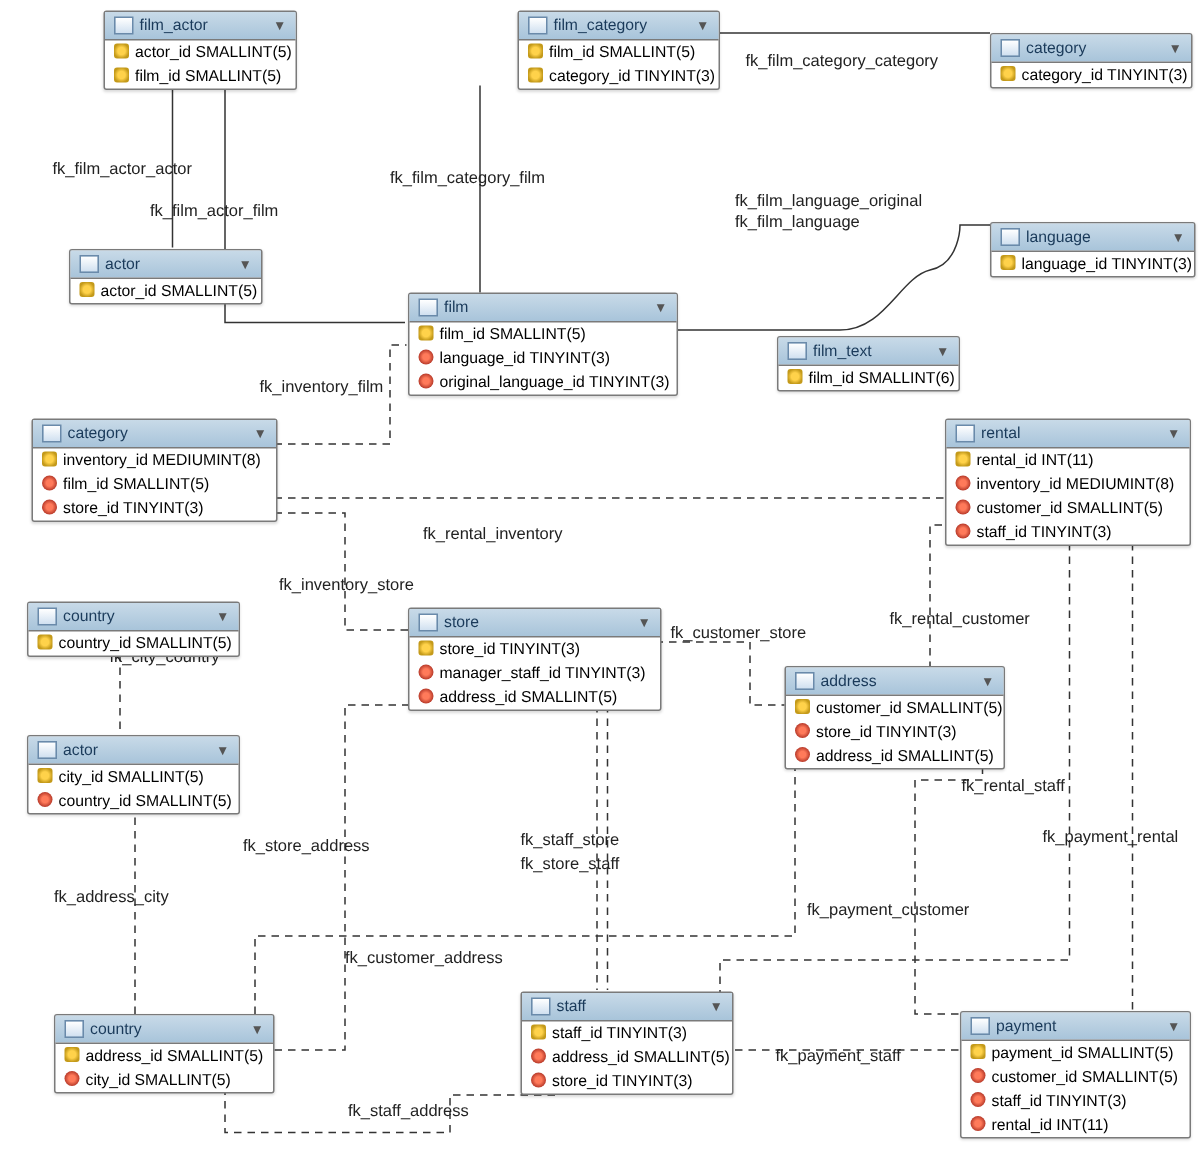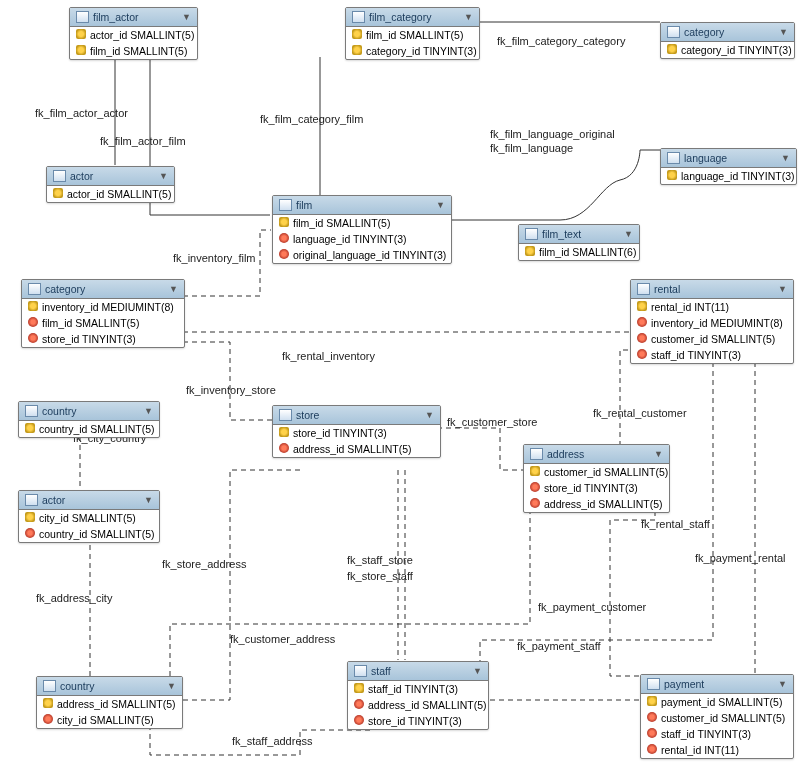--- a/index.html
+++ b/index.html
@@ -75,21 +75,21 @@
 <div class="fklabel" style="left:447px;top:416px">fk_customer_store</div>
 <div class="fklabel" style="left:593px;top:407px">fk_rental_customer</div>
 <div class="fklabel" style="left:641px;top:518px">fk_rental_staff</div>
 <div class="fklabel" style="left:695px;top:552px">fk_payment_rental</div>
 <div class="fklabel" style="left:162px;top:558px">fk_store_address</div>
 <div class="fklabel" style="left:347px;top:554px">fk_staff_store</div>
 <div class="fklabel" style="left:347px;top:570px">fk_store_staff</div>
 <div class="fklabel" style="left:538px;top:601px">fk_payment_customer</div>
 <div class="fklabel" style="left:36px;top:592px">fk_address_city</div>
 <div class="fklabel" style="left:230px;top:633px">fk_customer_address</div>
-<div class="fklabel" style="left:517px;top:640px">fk_payment_staff</div>
+<div class="fklabel" style="left:517px;top:698px">fk_payment_staff</div>
 <div class="fklabel" style="left:232px;top:735px">fk_staff_address</div>
 
 <div class="table" style="left:69px;top:7px;width:127px">
  <div class="th">
       <span class="tbl-ico"></span>
       <span>film_actor</span>
       <span class="arrow">▼</span>
     </div>
  <div class="row">
       <span class="ico pk"></span>
@@ -246,20 +246,24 @@
       <span class="tbl-ico"></span>
       <span>store</span>
       <span class="arrow">▼</span>
     </div>
  <div class="row">
       <span class="ico pk"></span>
       <span>store_id TINYINT(3)</span>
     </div>
  <div class="row">
       <span class="ico fk"></span>
+      <span>manager_staff_id TINYINT(3)</span>
+    </div>
+ <div class="row">
+      <span class="ico fk"></span>
       <span>address_id SMALLINT(5)</span>
     </div>
 </div>
 
 <div class="table" style="left:523px;top:444px;width:145px">
  <div class="th">
       <span class="tbl-ico"></span>
       <span>address</span>
       <span class="arrow">▼</span>
     </div>

